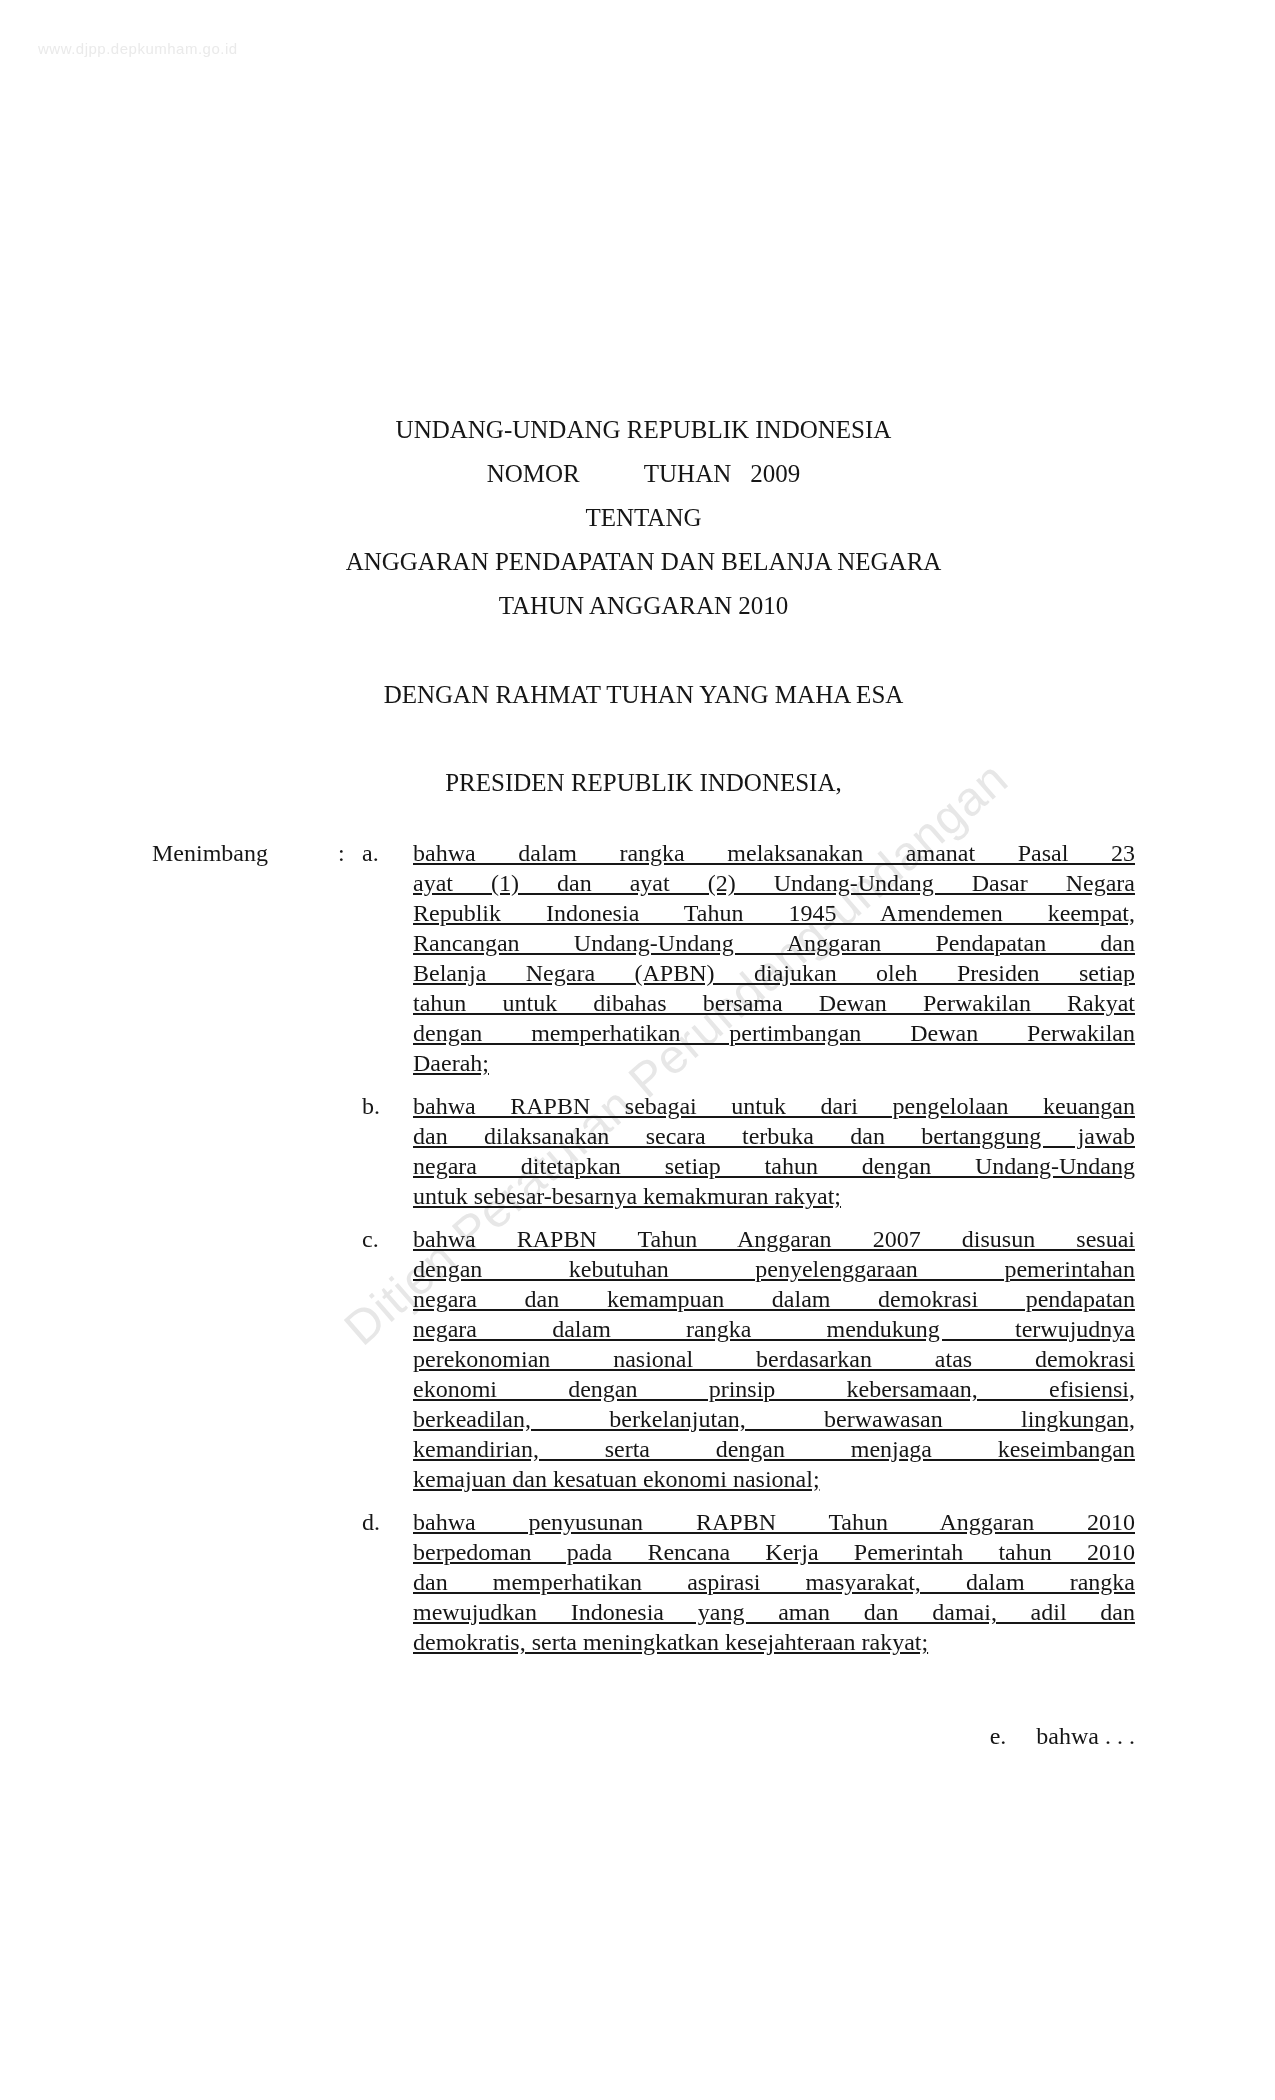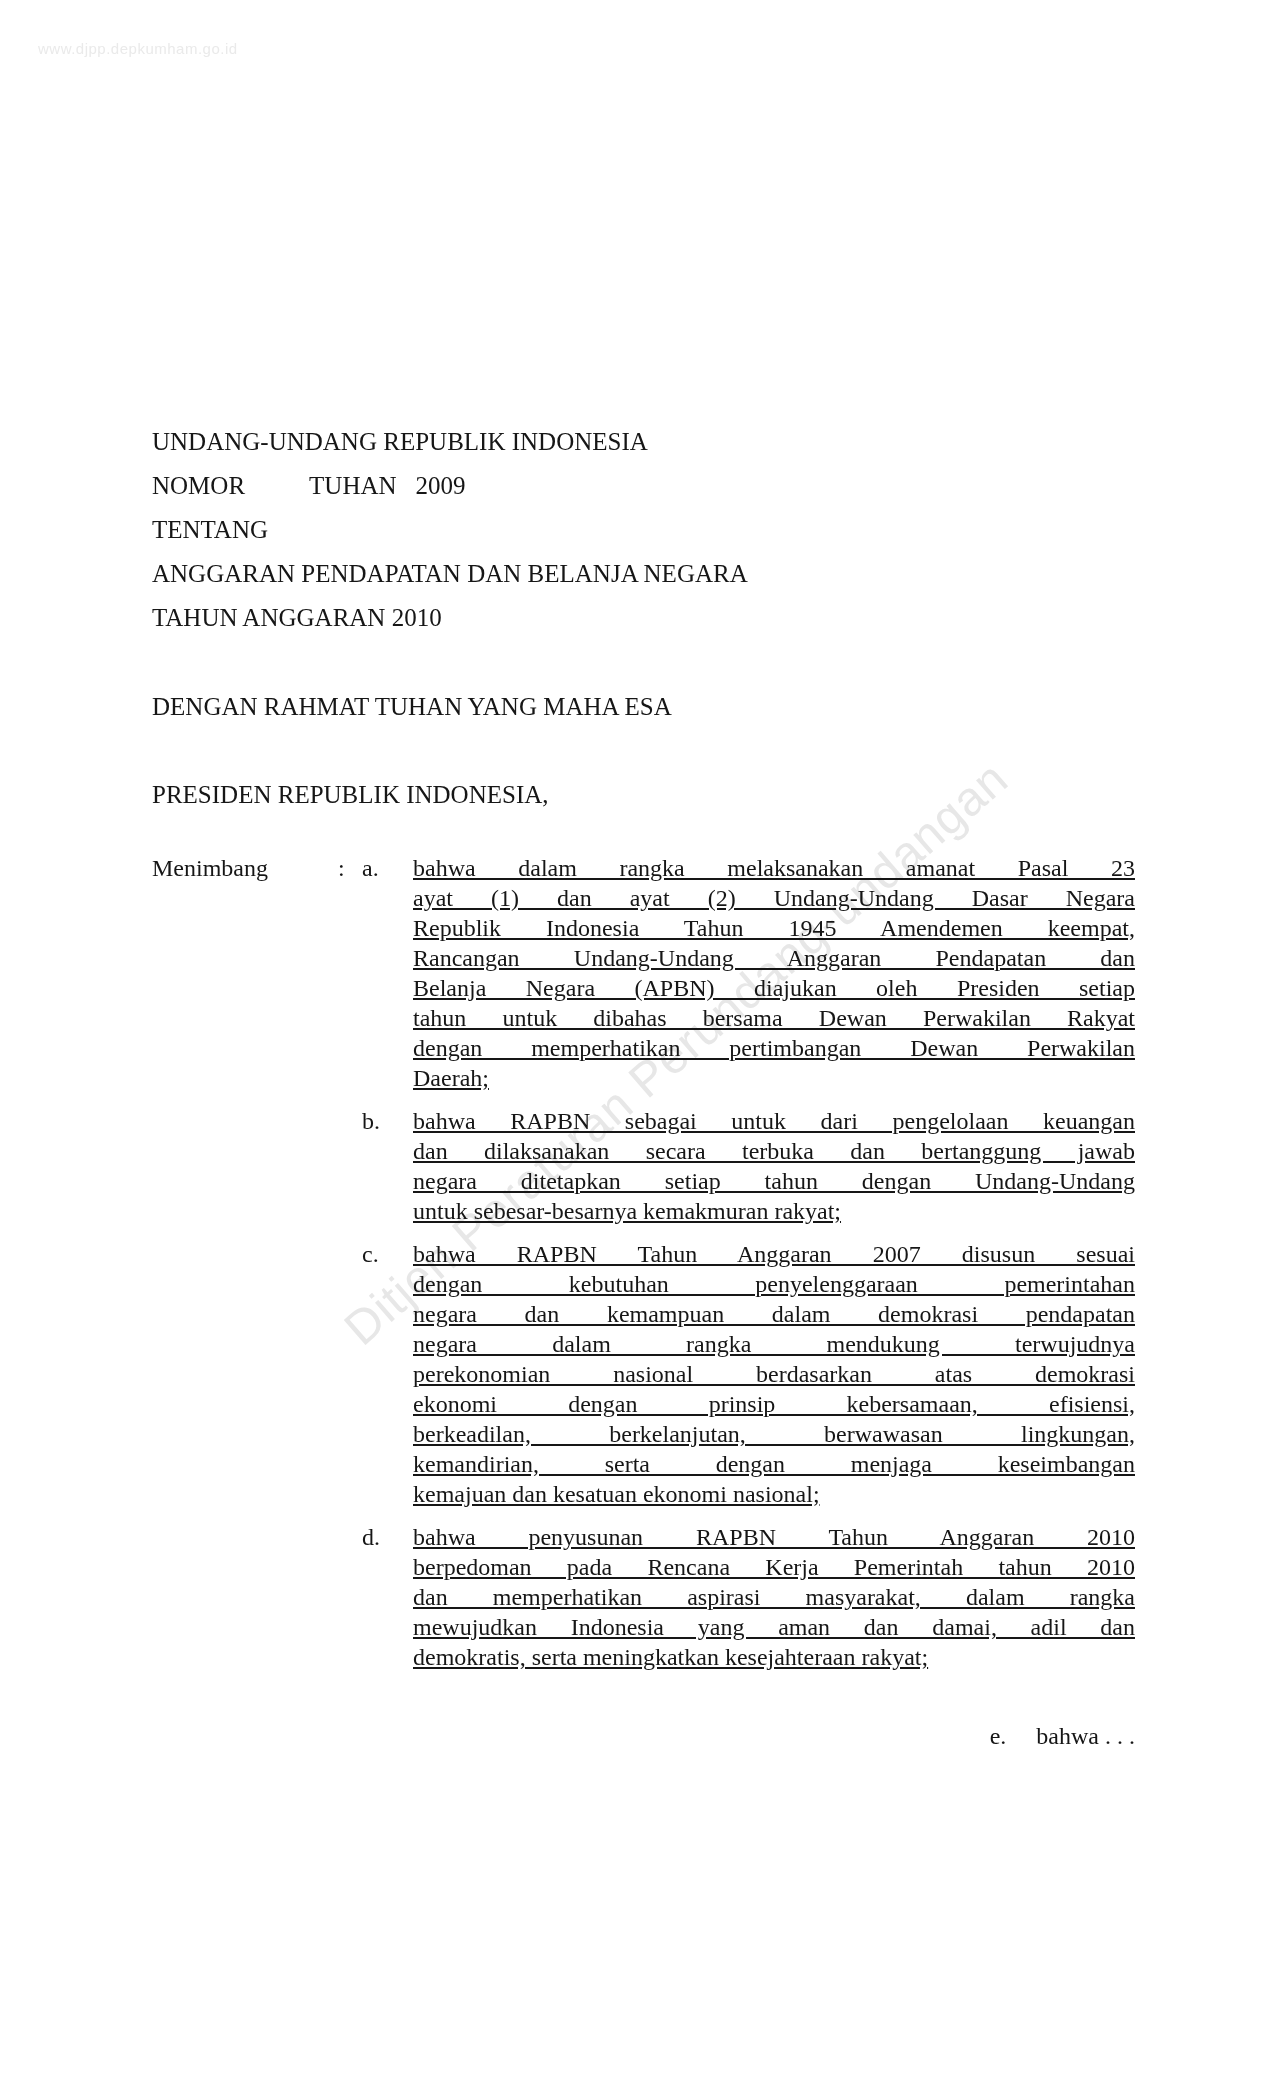--- a/index.html
+++ b/index.html
@@ -31,36 +31,35 @@
     font-size: 48px;
     letter-spacing: 1px;
     color: #e7e7e7;
     white-space: nowrap;
   }
   .title-block {
     position: absolute;
     left: 152px;
     top: 408px;
     width: 983px;
+    text-align: center;
     font-size: 25px;
-    margin-top: 12px;
   }
   .t-line { height: 44px; line-height: 44px; white-space: nowrap; }
   .gap-invocation { margin-top: 45px; }
   .gap-president { margin-top: 44px; }
   .nomor-gap { display: inline-block; width: 64px; }
   .year-gap  { display: inline-block; width: 19px; }
   .considering {
     position: absolute;
     left: 152px;
     top: 838px;
     width: 983px;
     font-size: 24px;
     line-height: 30px;
-    margin-top: 15px;
   }
   .c-label { position: absolute; left: 0;     top: 0; }
   .c-sep   { position: absolute; left: 186px; top: 0; }
   .c-items { margin-left: 210px; width: 773px; }
   .item { display: flex; margin-bottom: 13px; }
   .item-letter { width: 51px; flex: 0 0 51px; }
   .item-body { width: 722px; text-decoration: underline; }
   .jline { text-align: justify; text-align-last: justify; }
   .jline.last { text-align-last: left; }
   .catchword {

